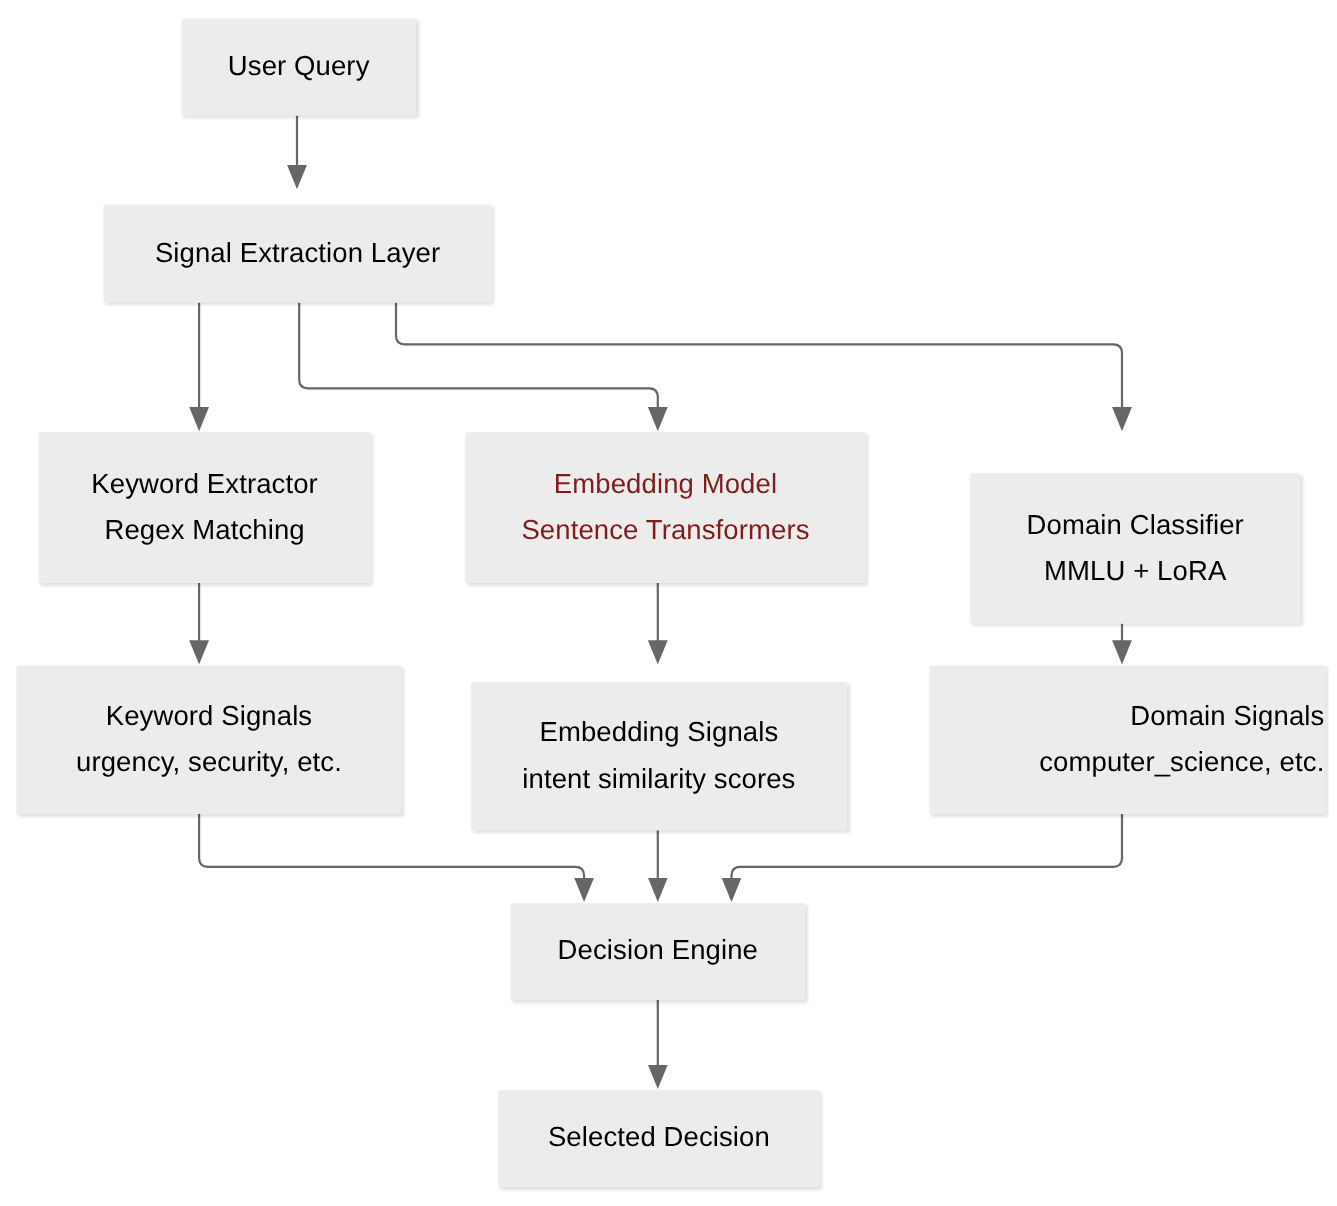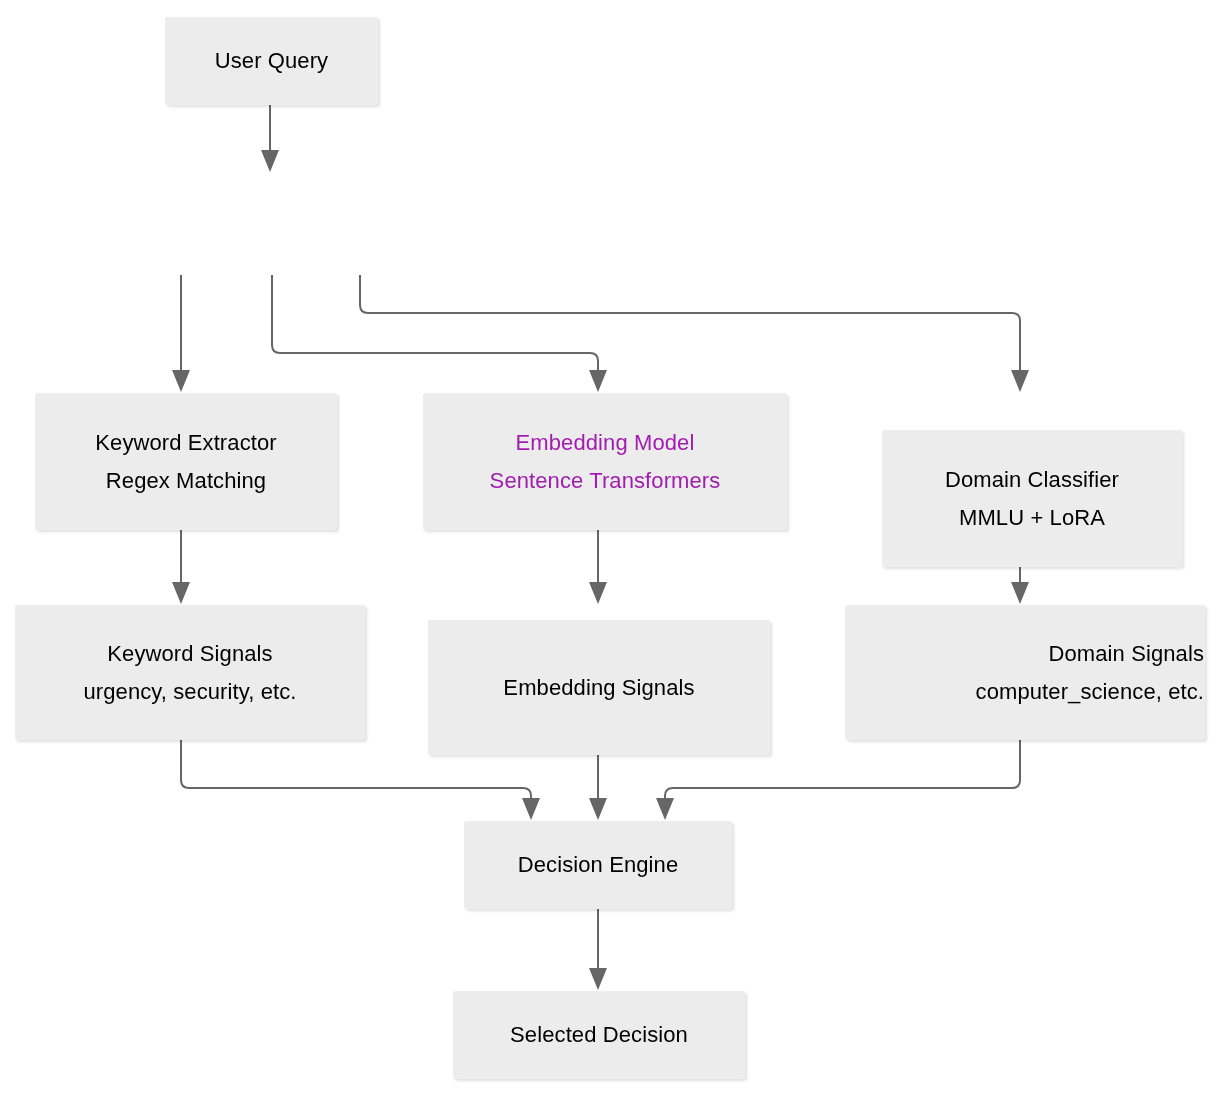--- a/index.html
+++ b/index.html
@@ -31,21 +31,21 @@
     border: 1px solid #eeeeee;
     border-radius: 2px;
     box-shadow: 2px 2px 3px rgba(0,0,0,0.12);
     display: flex;
     flex-direction: column;
     align-items: center;
     justify-content: center;
     color: #000000;
     text-align: center;
     line-height: 1.42;
-    font-size: 22px;
+    font-size: 25px;
     font-weight: 400;
     letter-spacing: 0.1px;
   }
   .node .line {
     display: block;
     white-space: nowrap;
   }
   .node .line.sub {
     margin-top: 7px;
   }
@@ -83,43 +83,48 @@
     <path d="M 1020,740 L 1020,780 Q 1020,788 1012,788 L 673,788 Q 665,788 665,796 L 665,800" fill="none" stroke="#666666" stroke-width="2" marker-end="url(#arrowhead)"></path>
 
     <path d="M 598,909 L 598,970" fill="none" stroke="#666666" stroke-width="2" marker-end="url(#arrowhead)"></path>
   </svg>
 
   <div class="node" style="left: 165px; top: 17px; width: 213px; height: 88px; background: rgb(236, 236, 236); border-color: rgb(238, 238, 238); color: rgb(0, 0, 0);">
     <span class="line">User Query</span>
 
   </div>
 
+  <div class="node" style="left: 94px; top: 186px; width: 353px; height: 89px; background: rgb(236, 236, 236); border-color: rgb(238, 238, 238); color: rgb(0, 0, 0);">
+    <span class="line">Signal Extraction Layer</span>
+
+  </div>
 
   <div class="node" style="left: 35px; top: 393px; width: 302px; height: 137px; background: rgb(236, 236, 236); border-color: rgb(238, 238, 238); color: rgb(0, 0, 0);">
     <span class="line">Keyword Extractor</span>
     <span class="line sub">Regex Matching</span>
   </div>
 
-  <div class="node" style="left: 423px; top: 393px; width: 364px; height: 137px; background: rgb(236, 236, 236); border-color: rgb(238, 238, 238); color: #a21caf;">
+  <div class="node" style="left: 423px; top: 393px; width: 364px; height: 137px; background: rgb(236, 236, 236); border-color: rgb(238, 238, 238); color: #7f1d1d;">
     <span class="line">Embedding Model</span>
     <span class="line sub">Sentence Transformers</span>
   </div>
 
   <div class="node" style="left: 882px; top: 393px; width: 300px; height: 137px; background: rgb(236, 236, 236); border-color: rgb(238, 238, 238); color: rgb(0, 0, 0); margin-top: 37px;">
     <span class="line">Domain Classifier</span>
     <span class="line sub">MMLU + LoRA</span>
   </div>
 
   <div class="node" style="left: 15px; top: 605px; width: 350px; height: 135px; background: rgb(236, 236, 236); border-color: rgb(238, 238, 238); color: rgb(0, 0, 0);">
     <span class="line">Keyword Signals</span>
     <span class="line sub">urgency, security, etc.</span>
   </div>
 
   <div class="node" style="left: 428px; top: 605px; width: 342px; height: 135px; background: rgb(236, 236, 236); border-color: rgb(238, 238, 238); color: rgb(0, 0, 0); margin-top: 15px;">
     <span class="line">Embedding Signals</span>
+    <span class="line sub">intent similarity scores</span>
   </div>
 
   <div class="node" style="left: 845px; top: 605px; width: 360px; height: 135px; background: rgb(236, 236, 236); border-color: rgb(238, 238, 238); color: rgb(0, 0, 0); align-items: flex-end;">
     <span class="line">Domain Signals</span>
     <span class="line sub">computer_science, etc.</span>
   </div>
 
   <div class="node" style="left: 464px; top: 821px; width: 268px; height: 88px; background: rgb(236, 236, 236); border-color: rgb(238, 238, 238); color: rgb(0, 0, 0);">
     <span class="line">Decision Engine</span>
 

